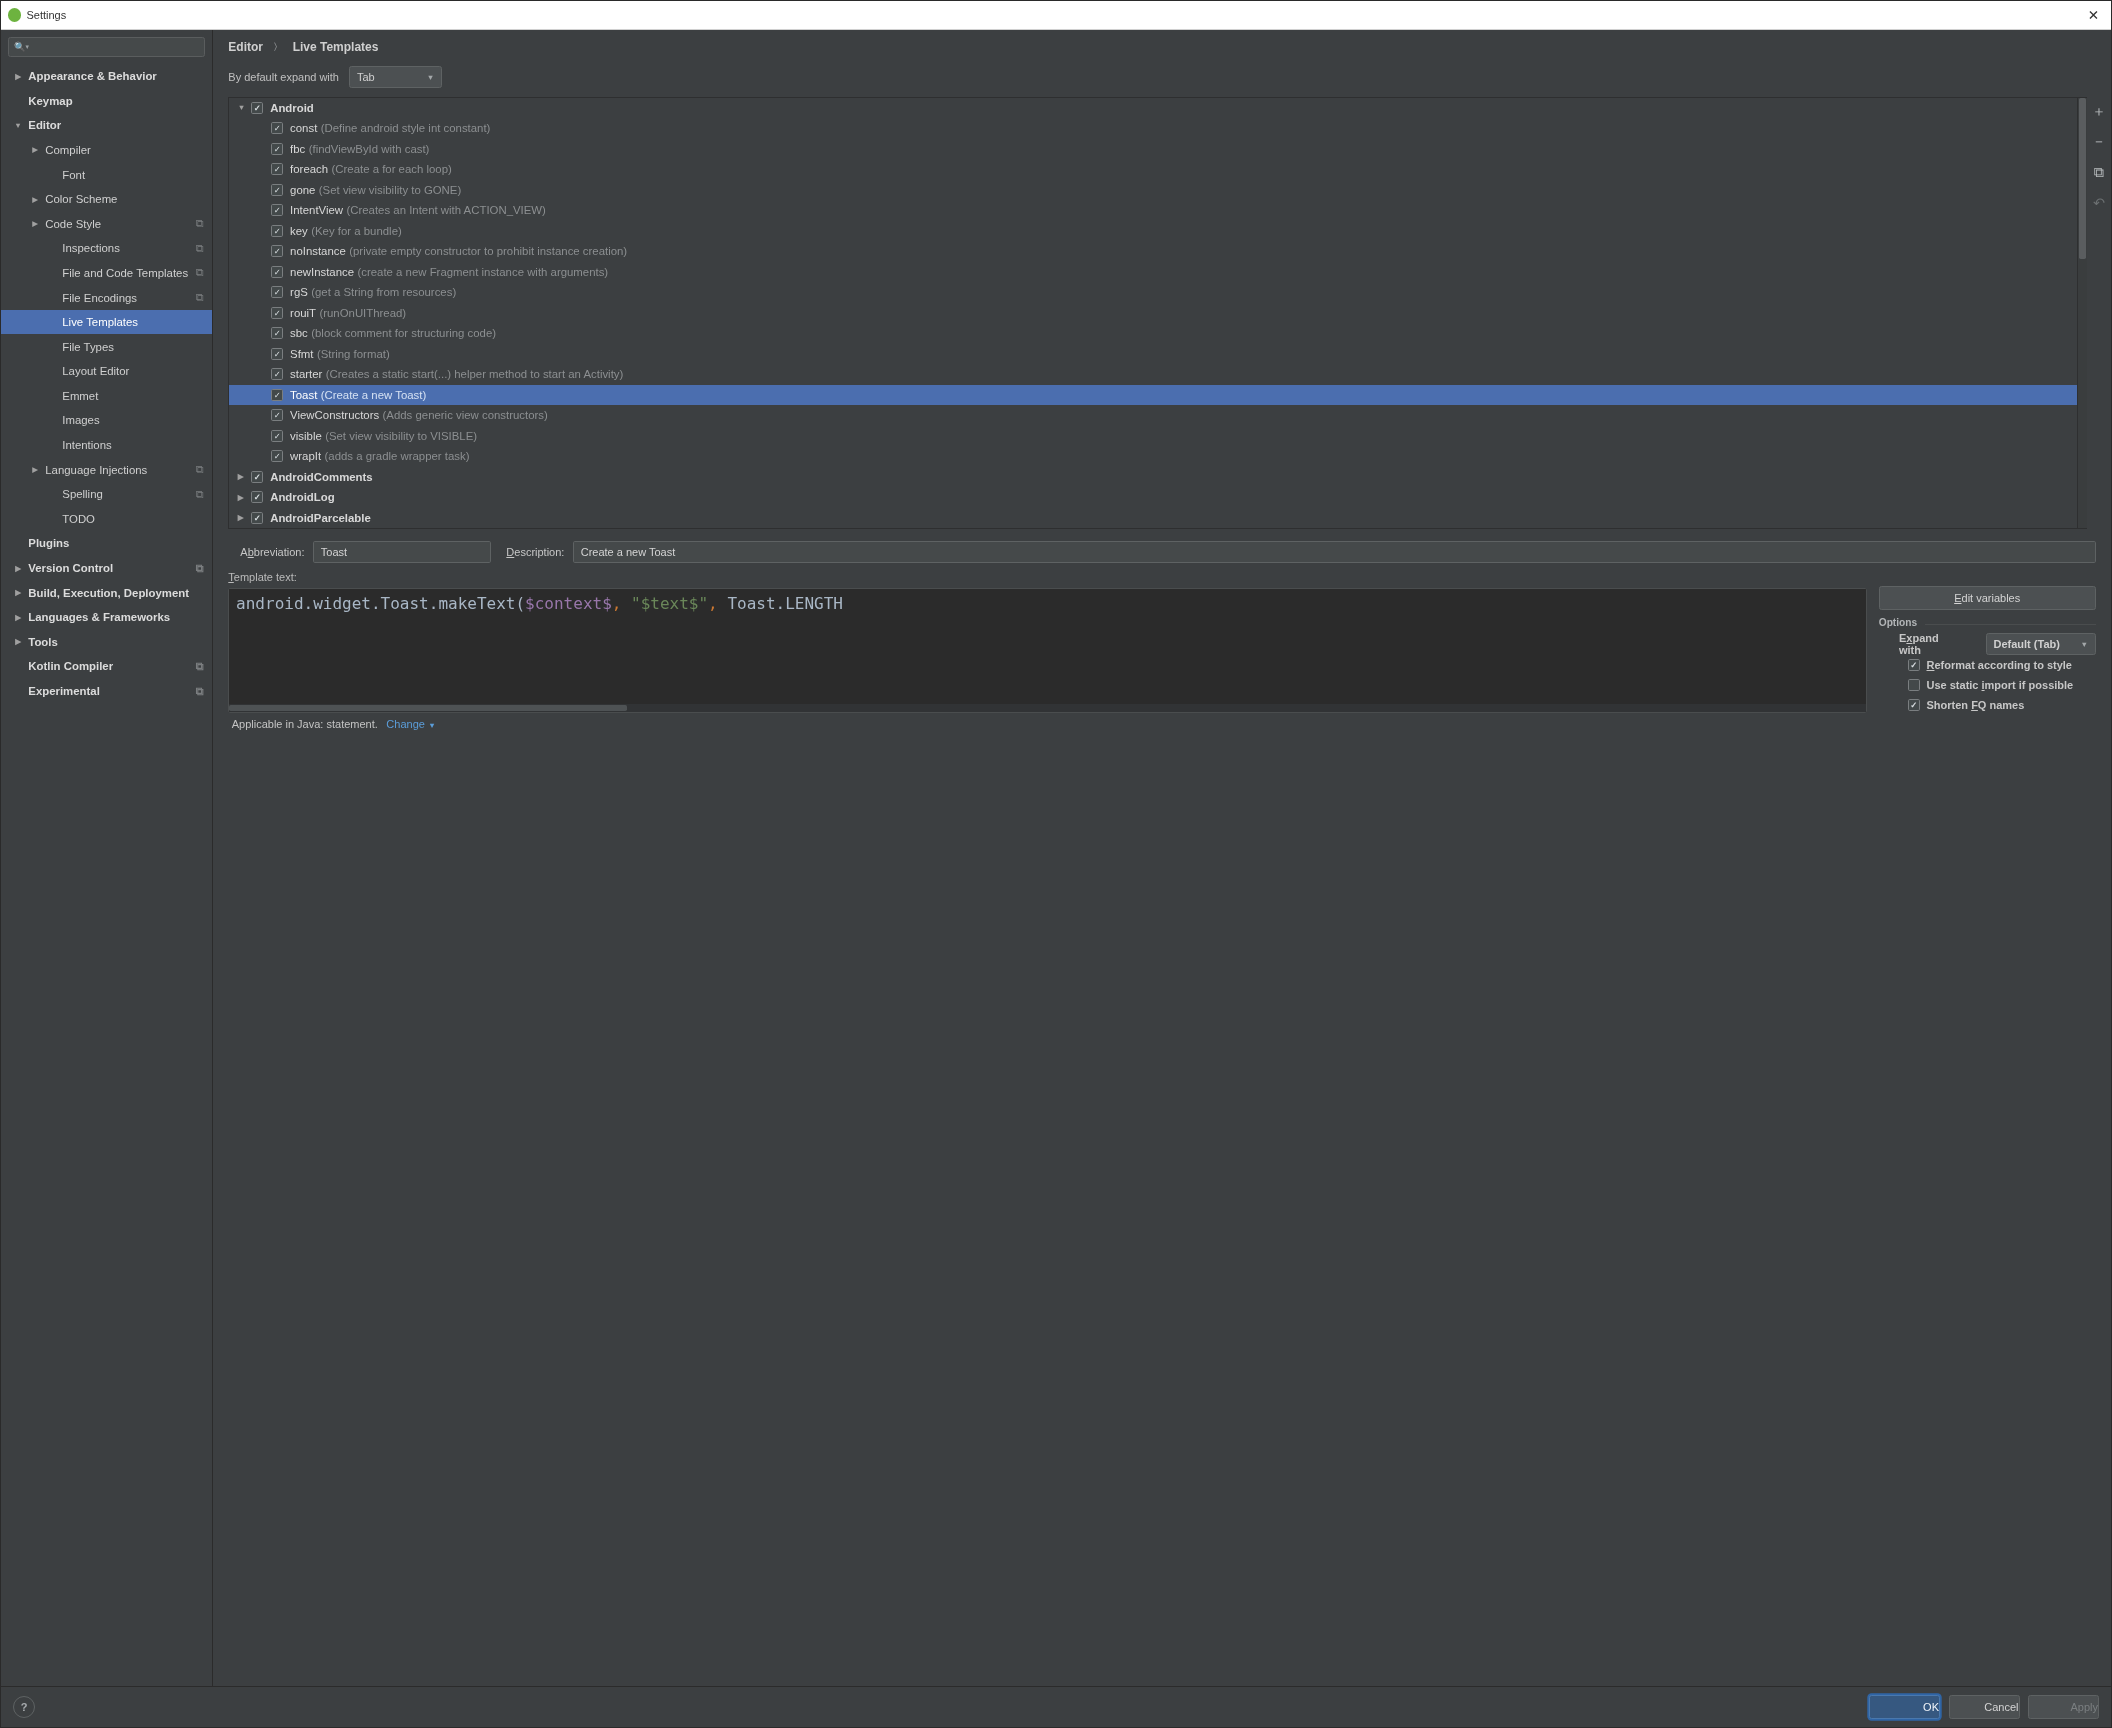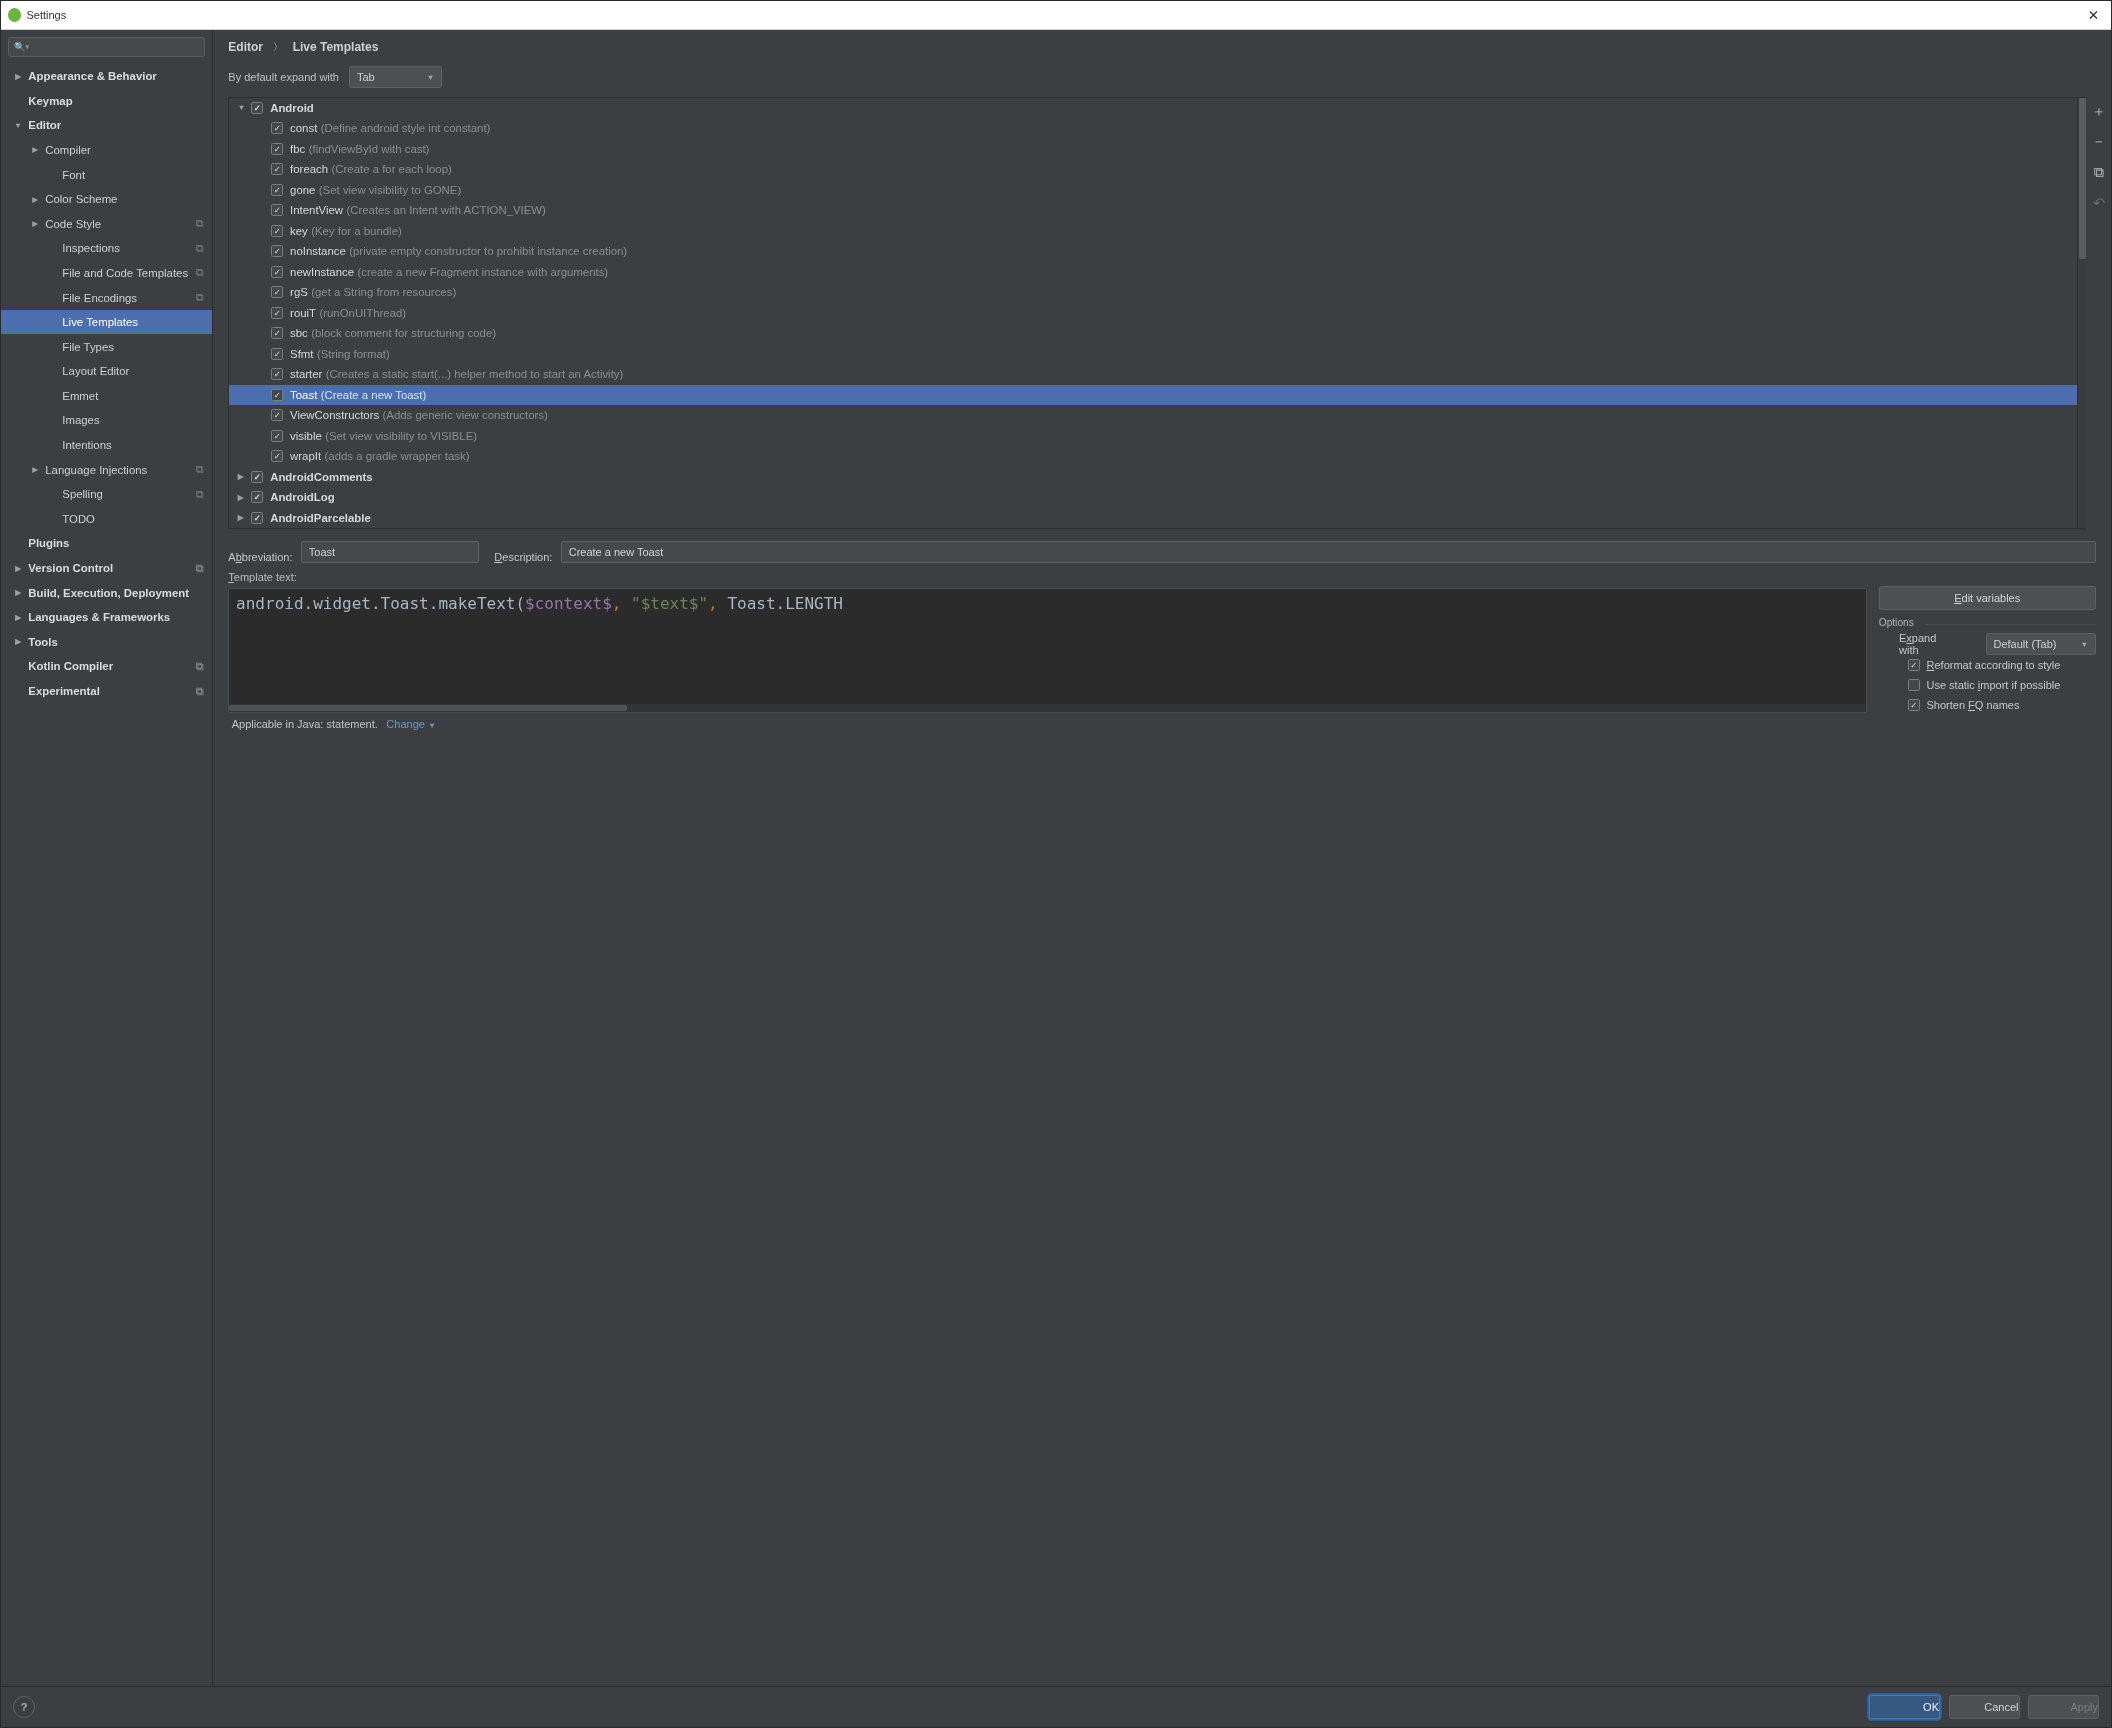--- a/index.html
+++ b/index.html
@@ -74,21 +74,21 @@
   .tpl-row .abbr { color:#d8d8d8;}
   .tpl-row .desc { color:#8c8f91; margin-left:3.4px;}
   .tpl-row.leaf { padding-left:42px;}
   .tpl-row.sel { background:#4b6eaf;}
   .tpl-row.sel .abbr { color:#fff;}
   .tpl-row.sel .desc { color:#d5e1f3;}
   .list-tools { width:24px; display:flex; flex-direction:column; align-items:center; padding-top:5.1px; gap:12px;}
   .tool-btn { color:#b7bbbd; font-size:14.4px; width:18.6px; height:18.6px; display:flex; align-items:center; justify-content:center;}
   .tool-btn.dim { color:#6c7072;}
   .form-area { padding:12px 15.3px 0 0; display:flex; flex-direction:column; gap:8.5px; }
-  .row { display:flex; align-items:flex-end; gap:8.5px;}
+  .row { display:flex; align-items:center; gap:8.5px;margin-left:12px;}
   .row label { color:#c7c7c7; font-size:11px;}
   .row label u { text-decoration:underline;}
   .textfield {
     height:22px; background:#45494a; border:0.8px solid #5e6263; border-radius:1.7px;
     color:#d4d4d4; padding:0 6.8px; font-size:11px; display:flex; align-items:center;
   }
   .tf-abbr { width:178px;}
   .tf-desc { flex:1;}
   .two-col { display:flex; gap:12px; align-items:flex-start;}
   .editor-col { flex:1; min-width:0;}
@@ -104,21 +104,21 @@
   .tok-str { color:#6a8759;}
   .tok-punc { color:#cc7832;}
   .side-col { width:217px; display:flex; flex-direction:column; gap:8.5px;}
   .btn {
     height:24px; background:#4c5052; border:0.8px solid #5e6263; border-radius:2.5px;
     display:flex; align-items:center; justify-content:center; color:#d4d4d4; font-size:11px;
   }
   .btn.primary { background:#365880; border-color:#4a78ad; color:#f0f4f8; font-weight:500;}
   .btn.primary.focused { box-shadow:0 0 0 1.7px #2f65a6;}
   .btn.dim { color:#7b7f81;}
-  .fieldset { border:none; position:relative; padding-top:10.2px;}
+  .fieldset { border:none; position:relative; padding-top:10.2px;font-weight:bold;}
   .fieldset .legend { position:absolute; top:-1.7px; left:0; background:#3c3f41; color:#b2b5b7; font-size:10.2px; padding-right:6.8px;}
   .fieldset .line { position:absolute; top:5.1px; left:46px; right:0; height:0.8px; background:#4a4d4e;}
   .opt-row { display:flex; align-items:center; gap:6.8px; height:20.3px; font-size:11px; color:#c7c7c7;}
   .opt-row .cb { width:12px; height:12px; border:0.8px solid #7a7e80; border-radius:1.7px; background:#43494a; display:inline-flex; align-items:center; justify-content:center; font-size:8.5px;}
   .opt-row .cb.on::after { content:"✓"; color:#d7dde0;}
   .applicable { display:flex; align-items:center; gap:8.5px; padding:5.1px 0 5.1px 3.4px; color:#c4c4c4;}
   .link { color:#5b9dd9;}
   .link .dd { font-size:7.6px; margin-left:3.4px; color:#5b9dd9;}
   .footer {
     height:41px; border-top:0.8px solid #2b2b2b; background:#3c3f41;

